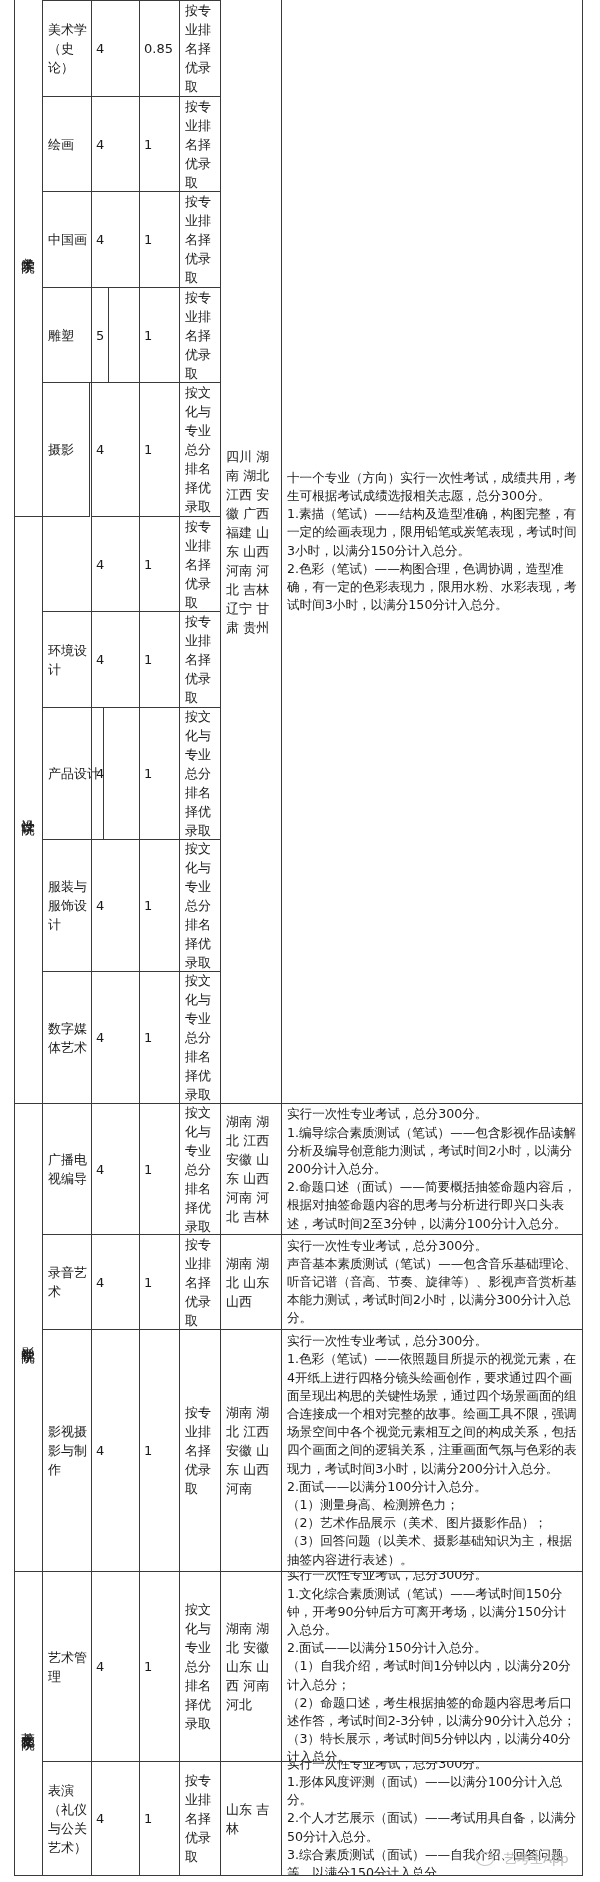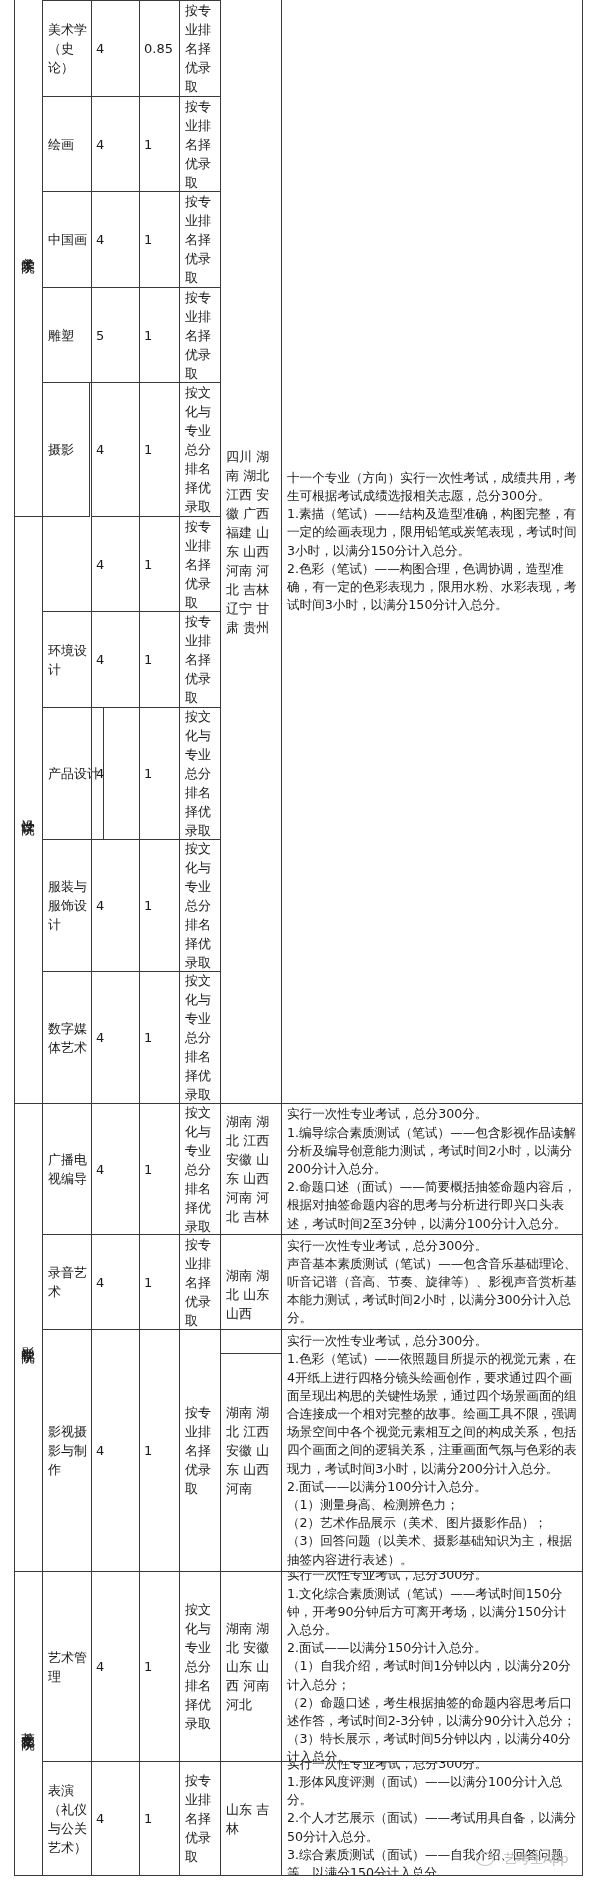--- a/index.html
+++ b/index.html
@@ -73,21 +73,21 @@
   <div class="cell num" style="left:92px;top:192px;width:49px;height:97px;">
       <span>4</span>
     </div>
   <div class="cell num" style="left:140px;top:192px;width:41px;height:97px;">
       <span>1</span>
     </div>
   <div class="cell method" style="left:180px;top:192px;width:42px;height:97px;">
       <span>按专业排名择优录取</span>
     </div>
 
-  <div class="cell major" style="left:43px;top:288px;width:50px;height:96px;">
+  <div class="cell major" style="left:43px;top:288px;width:67px;height:96px;">
       <span>雕塑</span>
     </div>
   <div class="cell num" style="left:92px;top:288px;width:49px;height:96px;">
       <span>5</span>
     </div>
   <div class="cell num" style="left:140px;top:288px;width:41px;height:96px;">
       <span>1</span>
     </div>
   <div class="cell method" style="left:180px;top:288px;width:42px;height:96px;">
       <span>按专业排名择优录取</span>
@@ -203,21 +203,21 @@
     </div>
   <div class="cell num" style="left:92px;top:1235px;width:49px;height:96px;">
       <span>4</span>
     </div>
   <div class="cell num" style="left:140px;top:1235px;width:41px;height:96px;">
       <span>1</span>
     </div>
   <div class="cell method" style="left:180px;top:1235px;width:42px;height:96px;">
       <span>按专业排名择优录取</span>
     </div>
-  <div class="cell prov" style="left:221px;top:1235px;width:62px;height:120px;">
+  <div class="cell prov" style="left:221px;top:1235px;width:62px;height:96px;">
       <span>湖南 湖北 山东 山西</span>
     </div>
   <div class="cell exam" style="left:282px;top:1235px;width:302px;height:96px;">
       <span class="exam-inner">实行一次性专业考试，总分300分。
 声音基本素质测试（笔试）——包含音乐基础理论、听音记谱（音高、节奏、旋律等）、影视声音赏析基本能力测试，考试时间2小时，以满分300分计入总分。</span>
     </div>
 
   <div class="cell major" style="left:43px;top:1330px;width:50px;height:243px;">
       <span>影视摄影与制作</span>
     </div>

